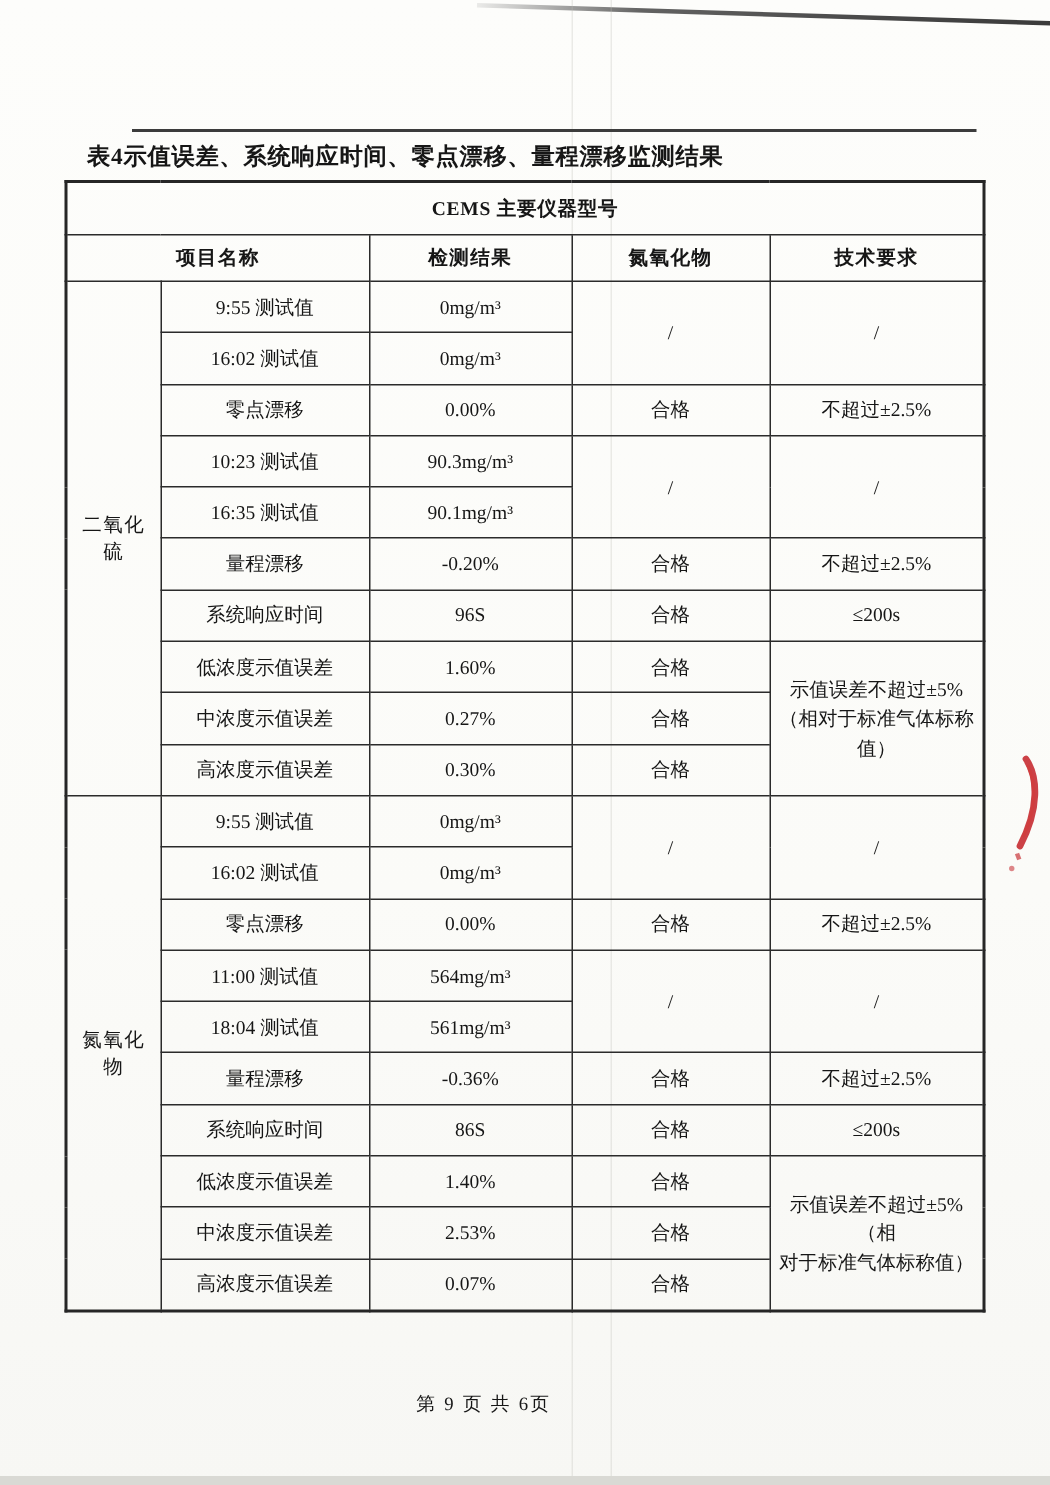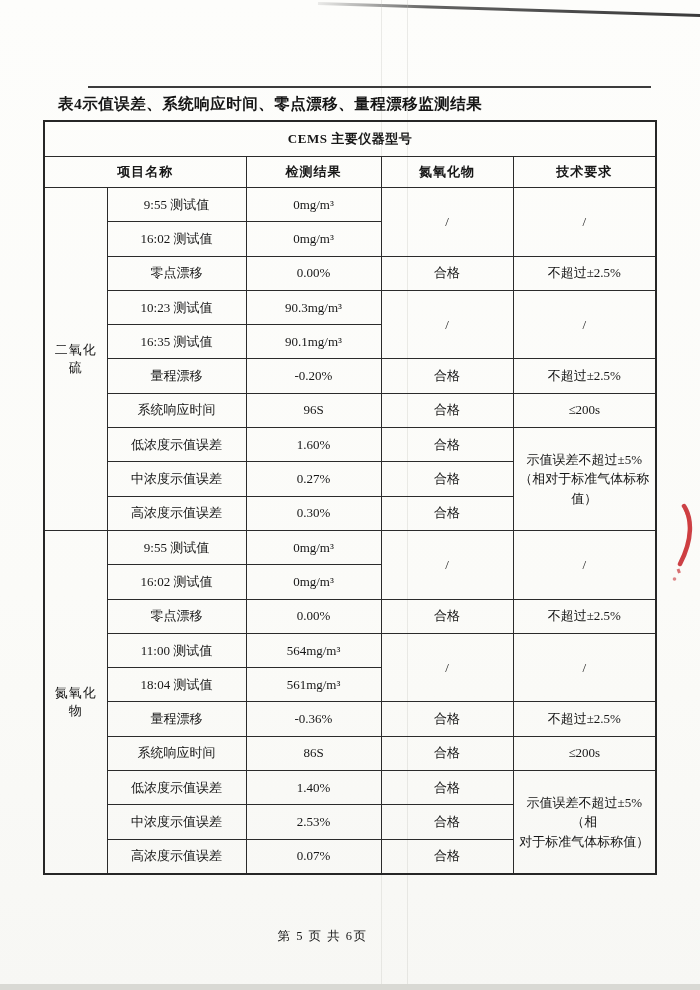--- a/index.html
+++ b/index.html
@@ -190,14 +190,14 @@
           <td class="body-cell">合格</td>
         </tr>
         <tr>
           <td class="body-cell">高浓度示值误差</td>
           <td class="body-cell">0.07%</td>
           <td class="body-cell">合格</td>
         </tr>
       </tbody>
   </table>
 
-  <div class="footer">第 5 页 共 6页</div>
+  <div class="footer">第 9 页 共 6页</div>
 </div>
 
 </body></html>

